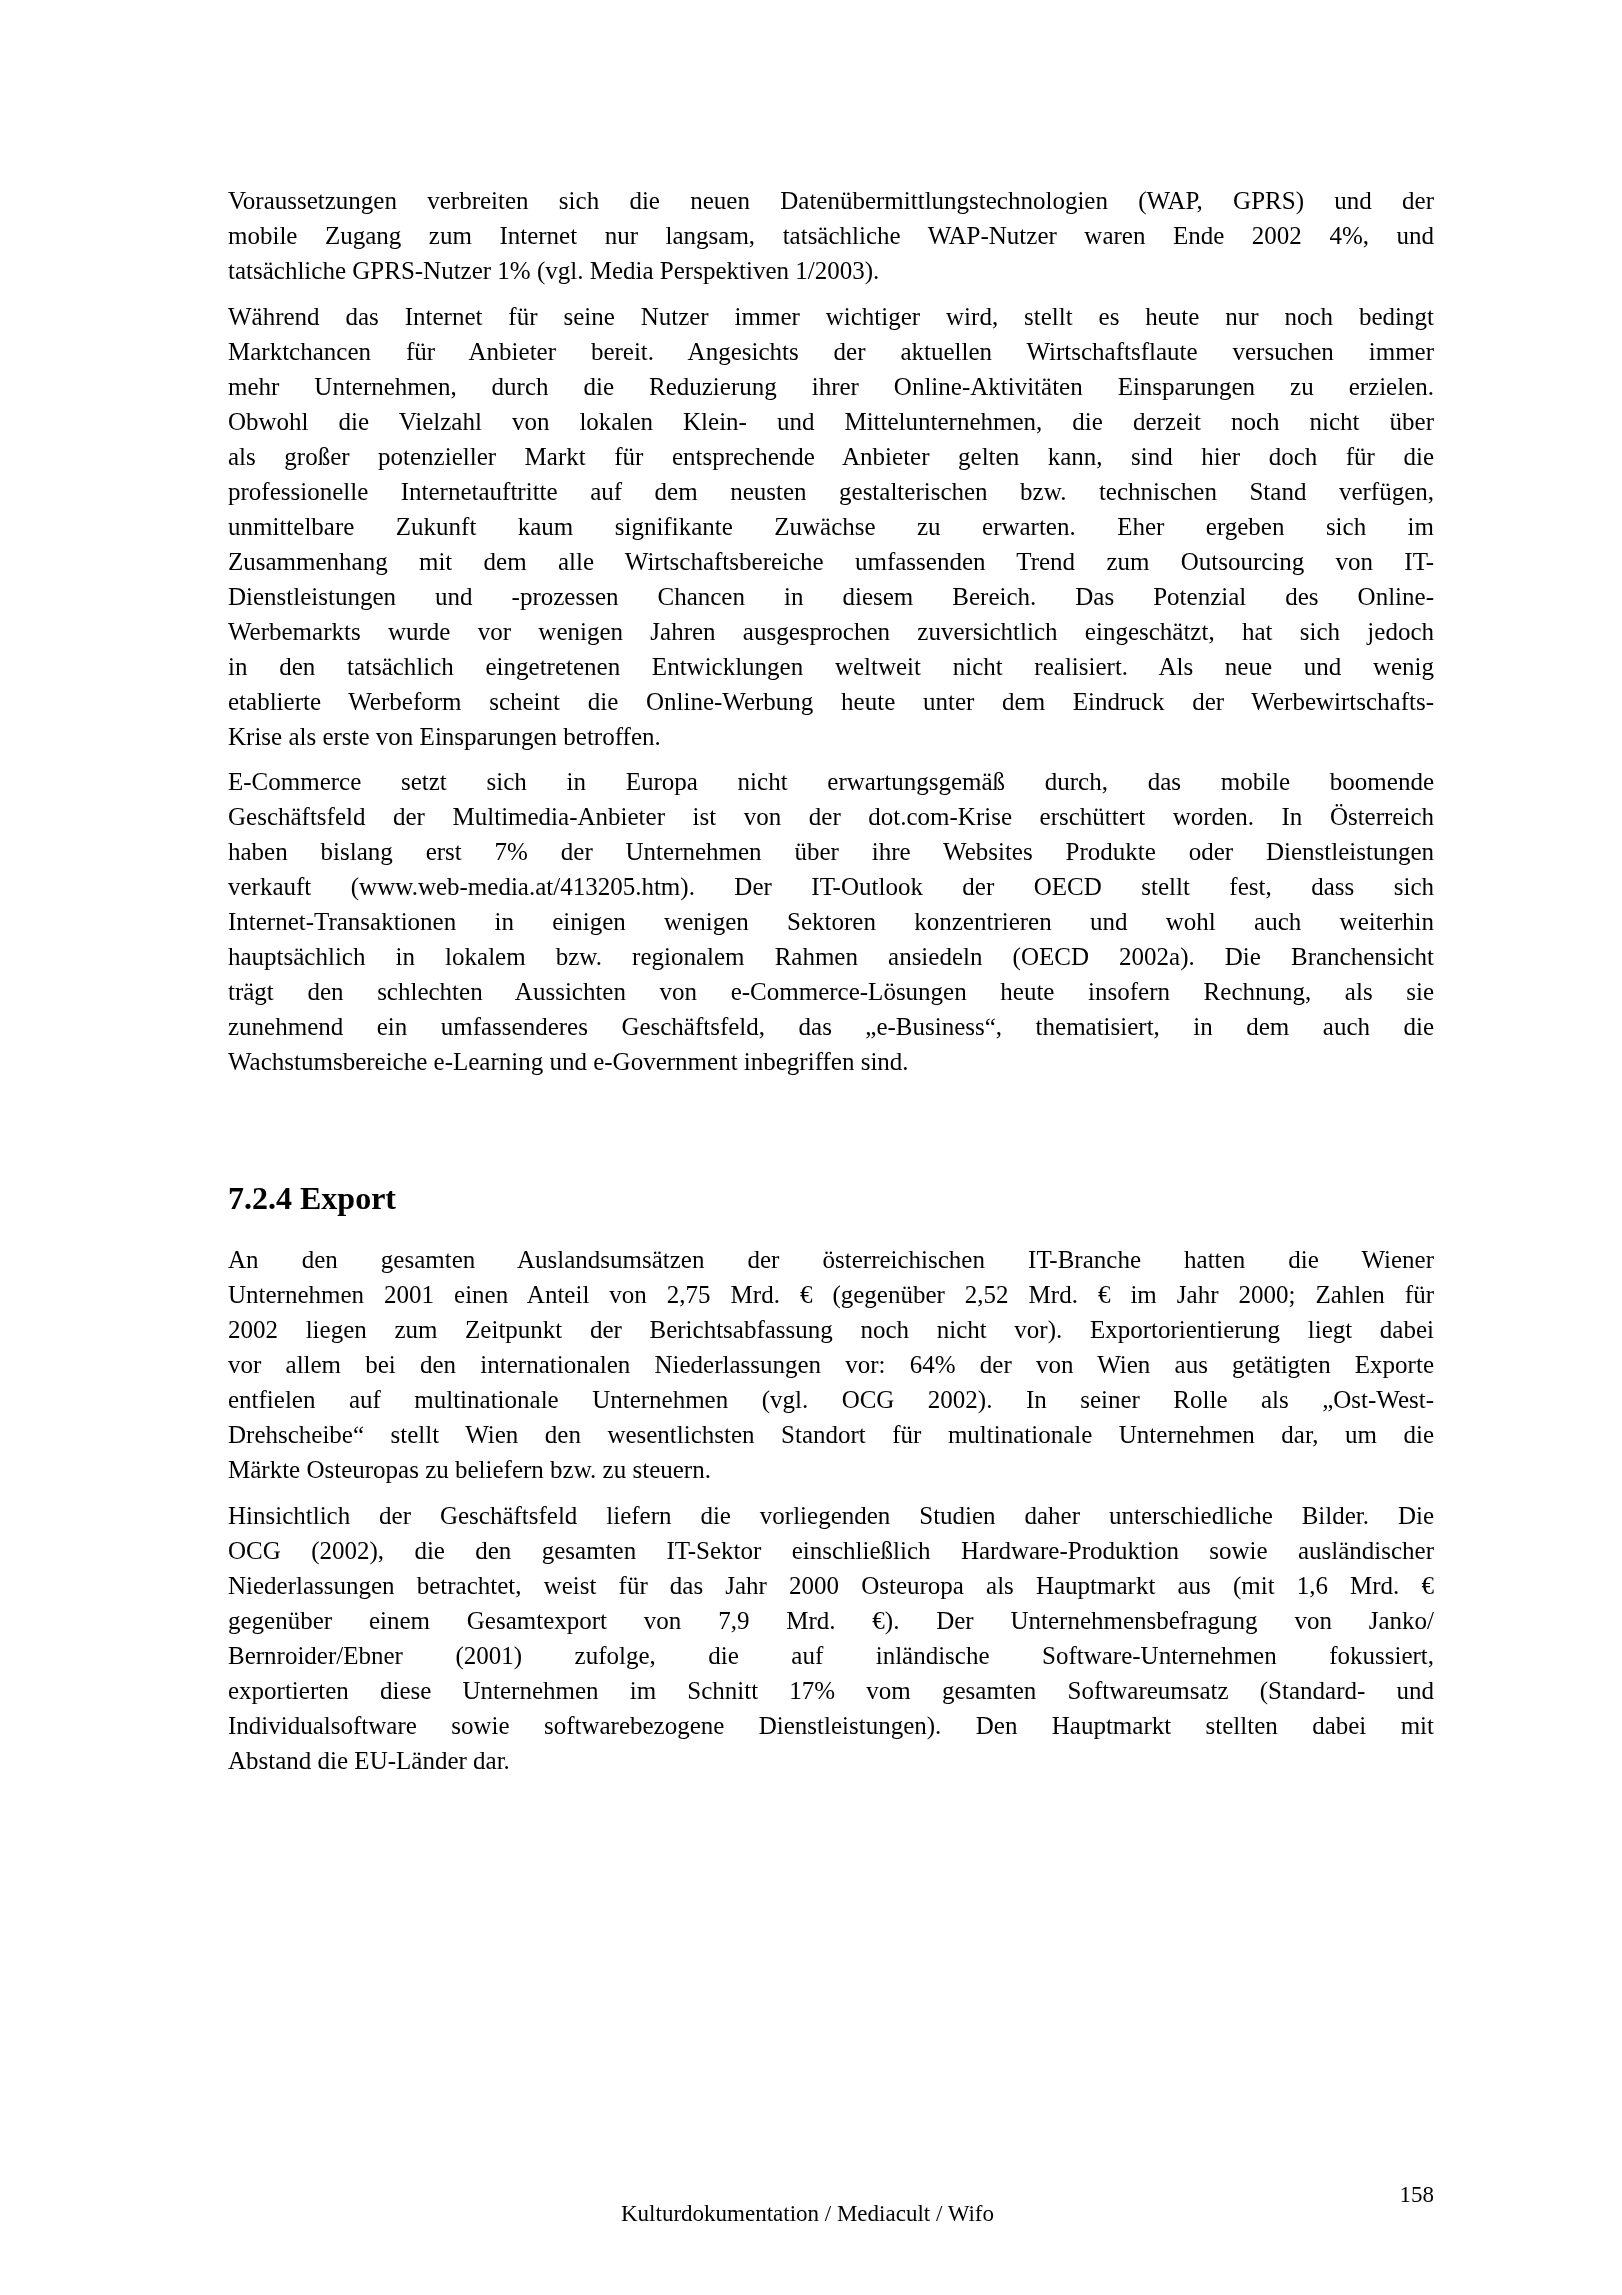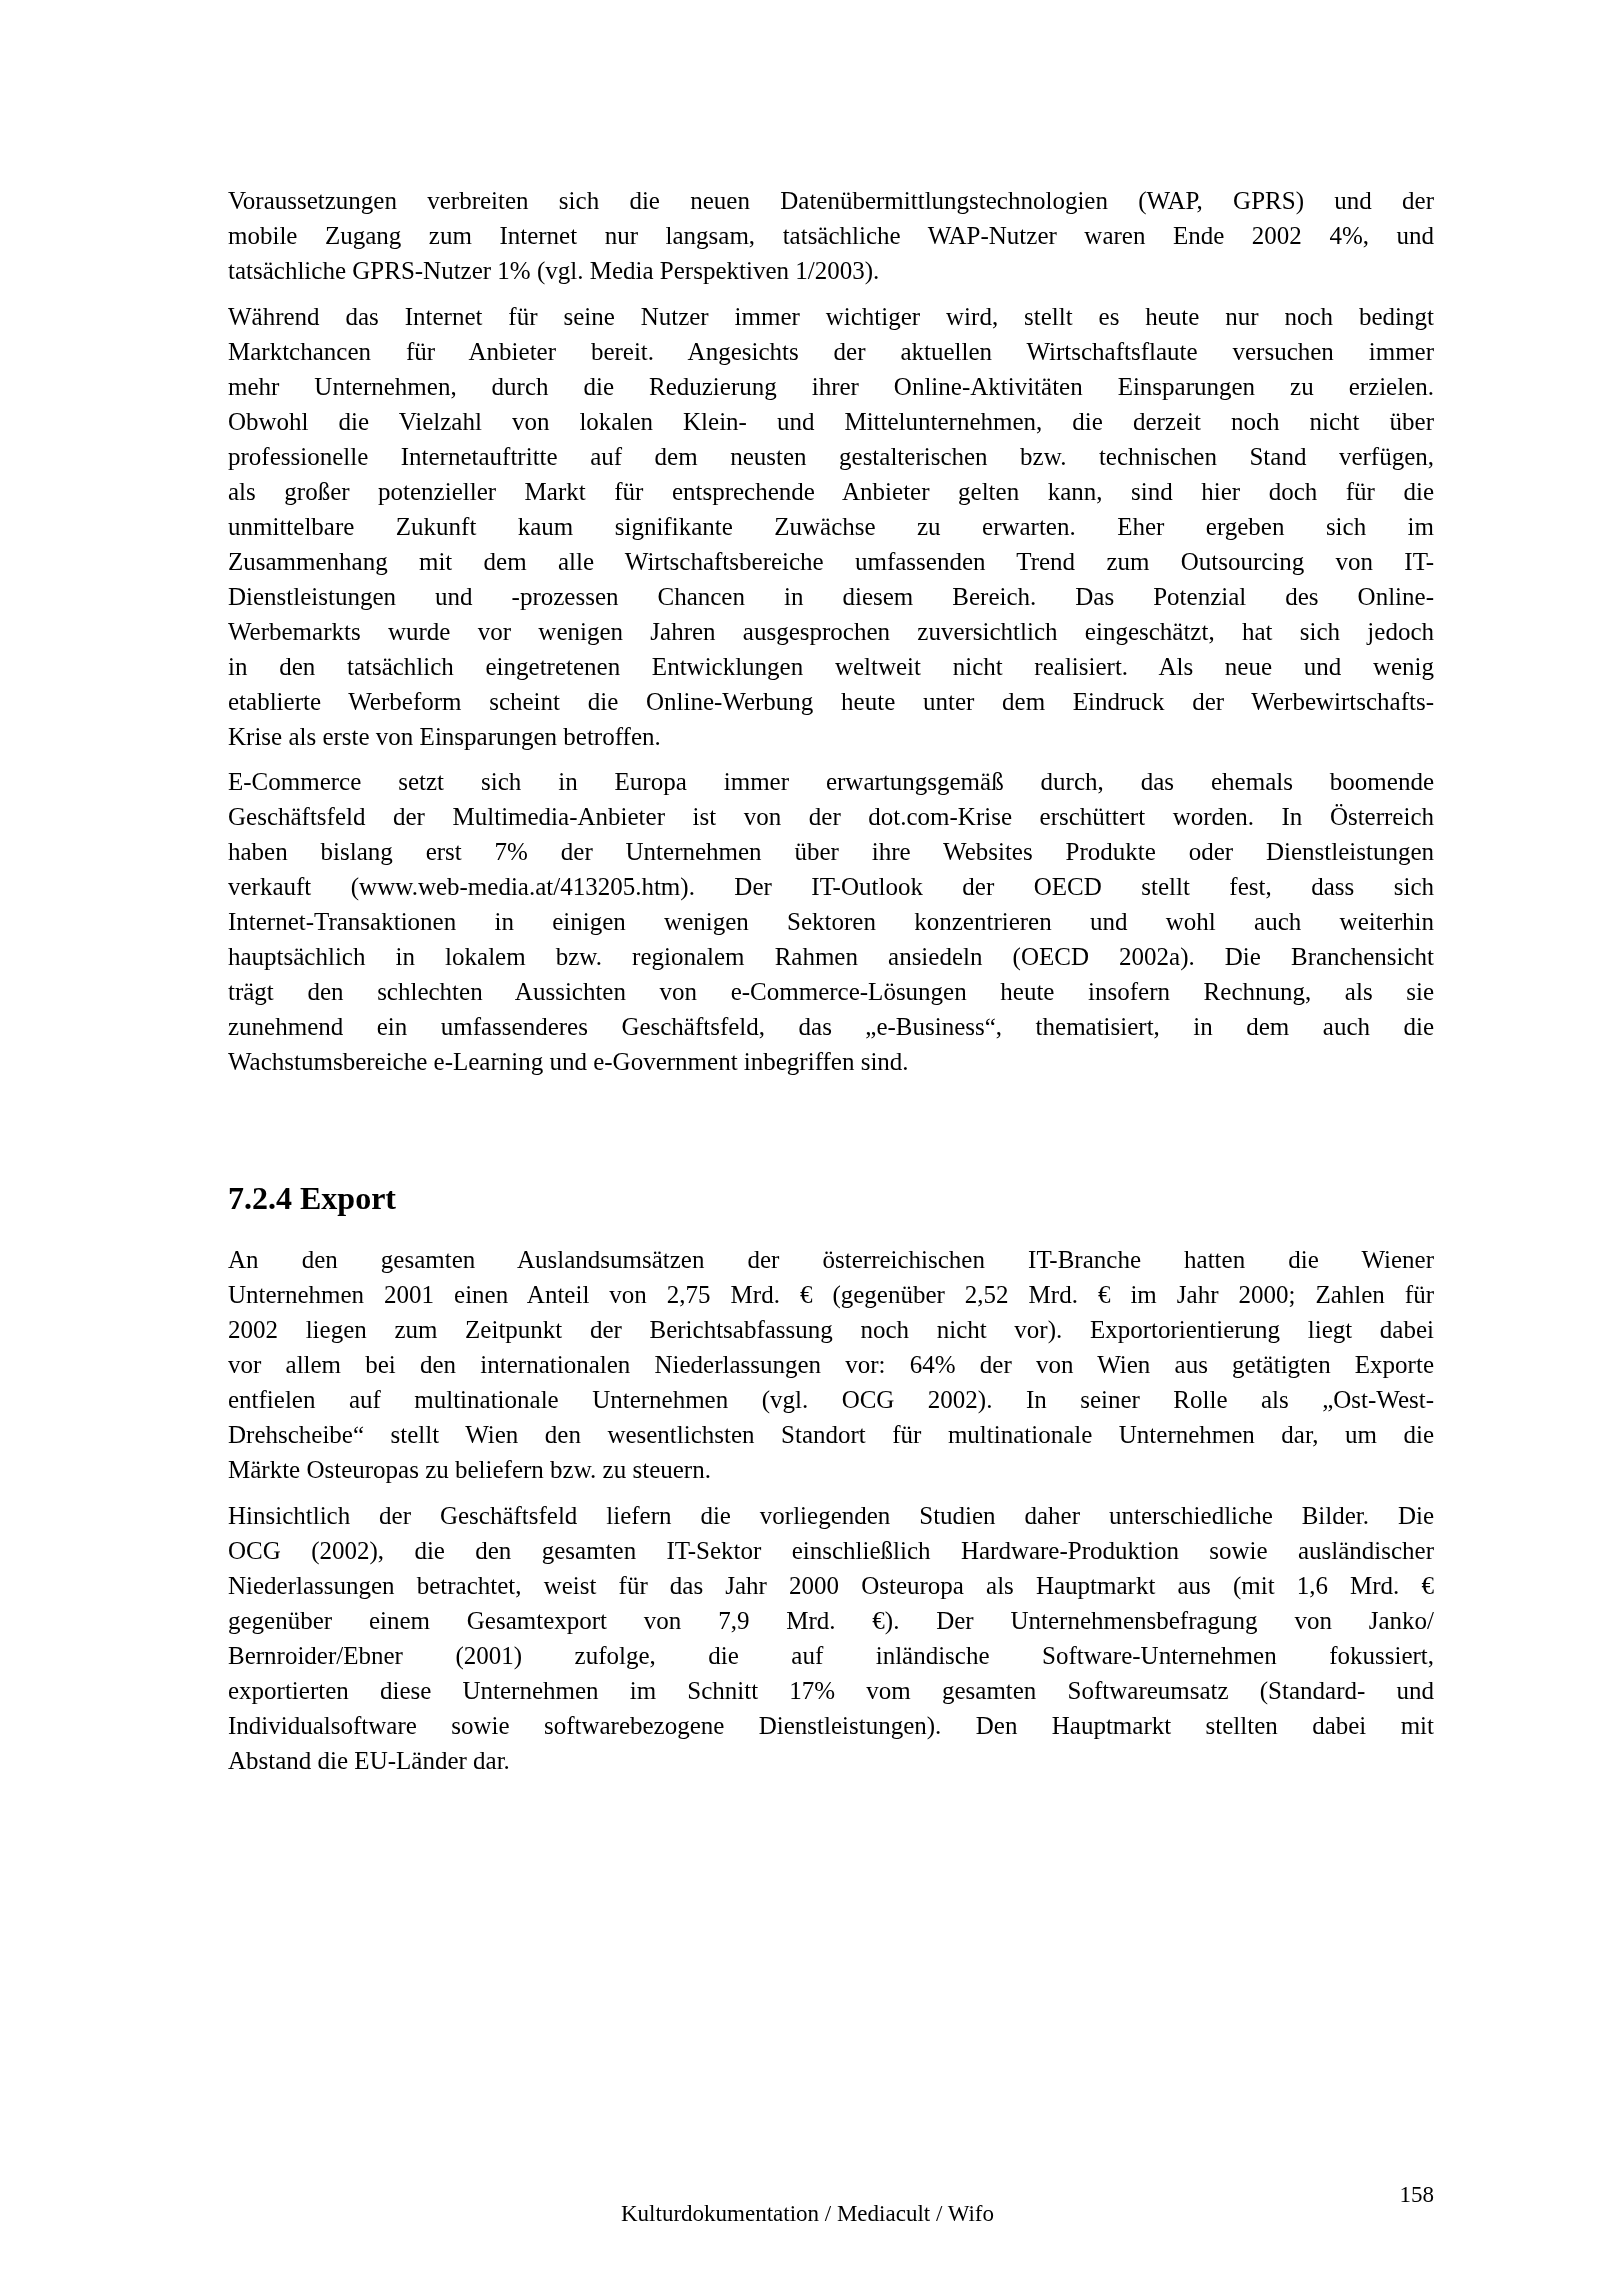--- a/index.html
+++ b/index.html
@@ -74,32 +74,32 @@
       <div class="paragraph">
         <span class="line">Voraussetzungen verbreiten sich die neuen Datenübermittlungstechnologien (WAP, GPRS) und der</span>
         <span class="line">mobile Zugang zum Internet nur langsam, tatsächliche WAP-Nutzer waren Ende 2002 4%, und</span>
         <span class="line last">tatsächliche GPRS-Nutzer 1% (vgl. Media Perspektiven 1/2003).</span>
       </div>
       <div class="paragraph">
         <span class="line">Während das Internet für seine Nutzer immer wichtiger wird, stellt es heute nur noch bedingt</span>
         <span class="line">Marktchancen für Anbieter bereit. Angesichts der aktuellen Wirtschaftsflaute versuchen immer</span>
         <span class="line">mehr Unternehmen, durch die Reduzierung ihrer Online-Aktivitäten Einsparungen zu erzielen.</span>
         <span class="line">Obwohl die Vielzahl von lokalen Klein- und Mittelunternehmen, die derzeit noch nicht über</span>
+        <span class="line">als großer potenzieller Markt für entsprechende Anbieter gelten kann, sind hier doch für die</span>
         <span class="line">professionelle Internetauftritte auf dem neusten gestalterischen bzw. technischen Stand verfügen,</span>
-        <span class="line">als großer potenzieller Markt für entsprechende Anbieter gelten kann, sind hier doch für die</span>
         <span class="line">unmittelbare Zukunft kaum signifikante Zuwächse zu erwarten. Eher ergeben sich im</span>
         <span class="line">Zusammenhang mit dem alle Wirtschaftsbereiche umfassenden Trend zum Outsourcing von IT-</span>
         <span class="line">Dienstleistungen und -prozessen Chancen in diesem Bereich. Das Potenzial des Online-</span>
         <span class="line">Werbemarkts wurde vor wenigen Jahren ausgesprochen zuversichtlich eingeschätzt, hat sich jedoch</span>
         <span class="line">in den tatsächlich eingetretenen Entwicklungen weltweit nicht realisiert. Als neue und wenig</span>
         <span class="line">etablierte Werbeform scheint die Online-Werbung heute unter dem Eindruck der Werbewirtschafts-</span>
         <span class="line last">Krise als erste von Einsparungen betroffen.</span>
       </div>
       <div class="paragraph">
-        <span class="line">E-Commerce setzt sich in Europa immer erwartungsgemäß durch, das ehemals boomende</span>
+        <span class="line">E-Commerce setzt sich in Europa nicht erwartungsgemäß durch, das mobile boomende</span>
         <span class="line">Geschäftsfeld der Multimedia-Anbieter ist von der dot.com-Krise erschüttert worden. In Österreich</span>
         <span class="line">haben bislang erst 7% der Unternehmen über ihre Websites Produkte oder Dienstleistungen</span>
         <span class="line">verkauft (www.web-media.at/413205.htm). Der IT-Outlook der OECD stellt fest, dass sich</span>
         <span class="line">Internet-Transaktionen in einigen wenigen Sektoren konzentrieren und wohl auch weiterhin</span>
         <span class="line">hauptsächlich in lokalem bzw. regionalem Rahmen ansiedeln (OECD 2002a). Die Branchensicht</span>
         <span class="line">trägt den schlechten Aussichten von e-Commerce-Lösungen heute insofern Rechnung, als sie</span>
         <span class="line">zunehmend ein umfassenderes Geschäftsfeld, das „e-Business“, thematisiert, in dem auch die</span>
         <span class="line last">Wachstumsbereiche e-Learning und e-Government inbegriffen sind.</span>
       </div>
       <div class="heading">7.2.4 Export</div>

